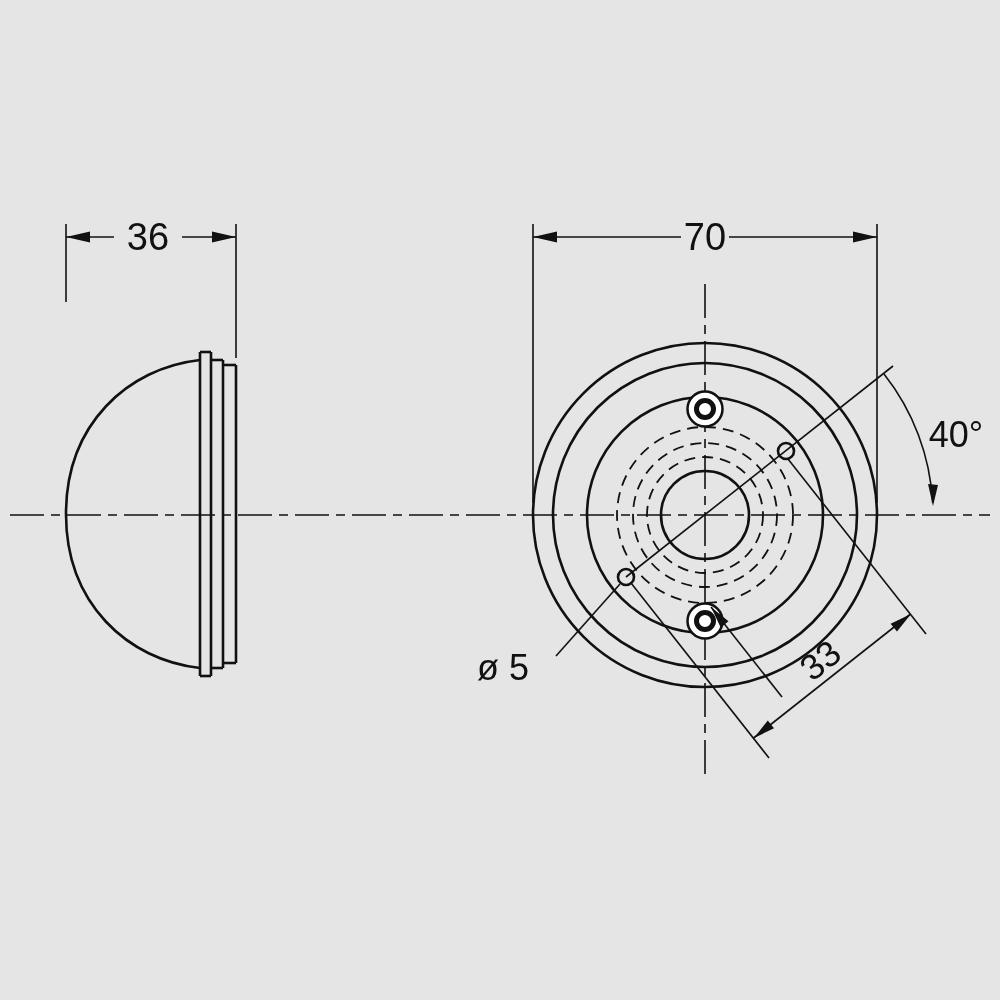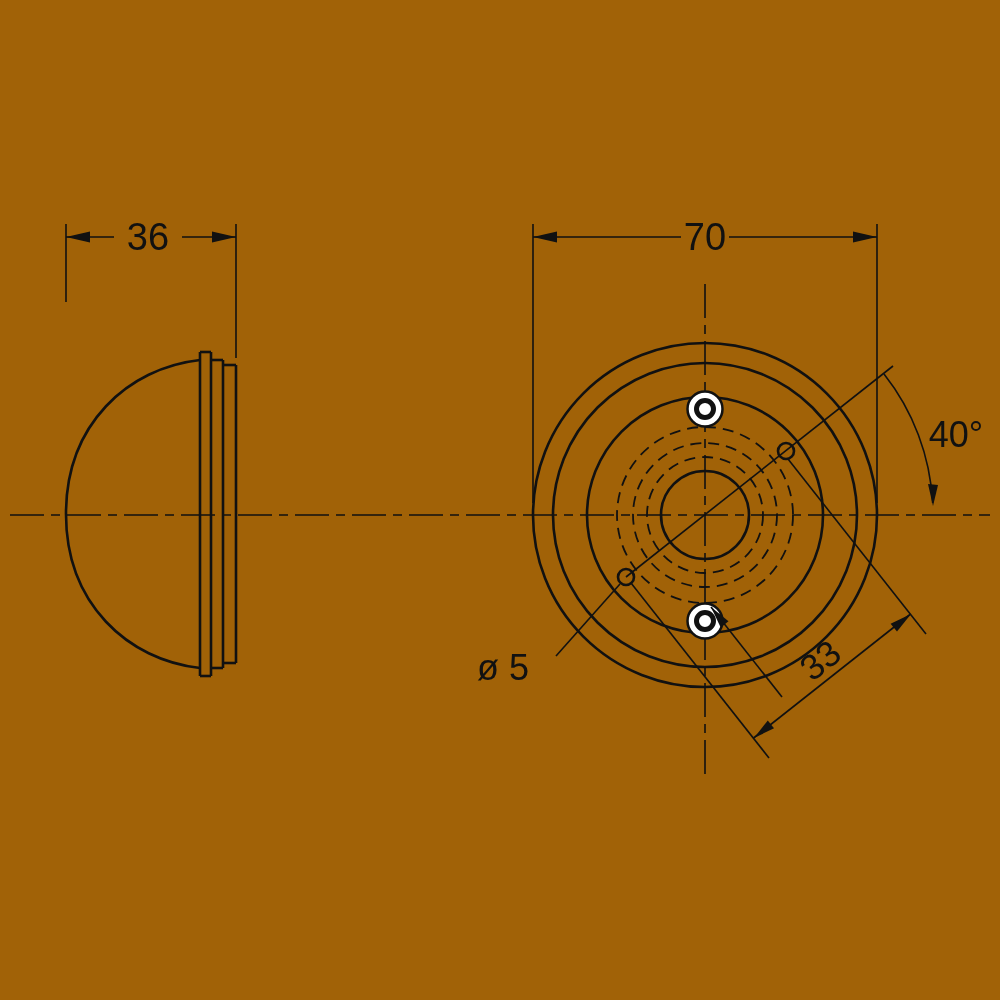--- a/index.html
+++ b/index.html
@@ -1,16 +1,16 @@
 <!DOCTYPE html>
 <html><head>
 <meta charset="utf-8">
 <style>
   html,body{margin:0;padding:0;background:#ffffff;}
-  .page{width:1000px;height:1000px;background:#a16207;position:relative;overflow:hidden;}
+  .page{width:1000px;height:1000px;background:#e5e5e5;position:relative;overflow:hidden;}
   svg{display:block;}
   text{font-family:"Liberation Sans","DejaVu Sans",sans-serif;fill:#111;}
   .dim-text{font-size:38px;}
   .ann-text{font-size:36px;}
   .thick{stroke:#111;stroke-width:2.6;fill:none;}
   .thin{stroke:#111;stroke-width:1.6;fill:none;}
   .dash-center{stroke:#111;stroke-width:1.6;fill:none;stroke-dasharray:34 7 9 7;}
   .dash-circle{stroke:#111;stroke-width:1.8;fill:none;stroke-dasharray:11 7;}
   .arrow{fill:#111;stroke:none;}
 </style>

